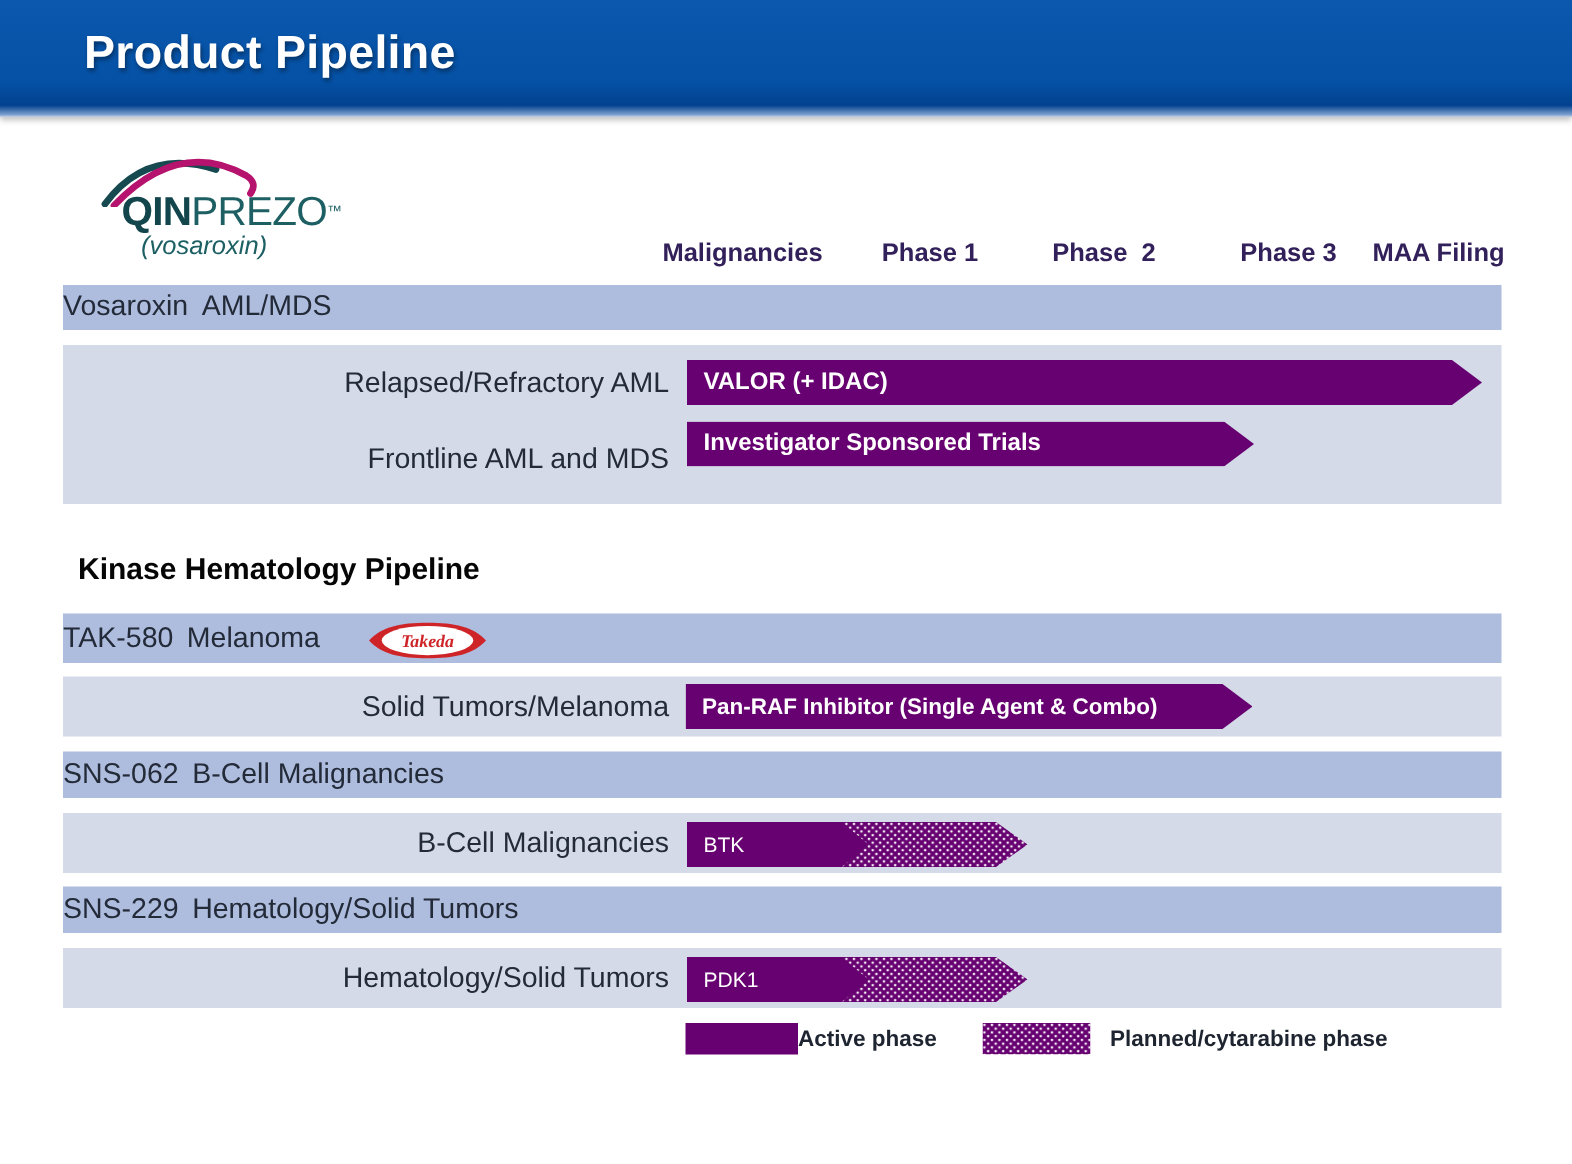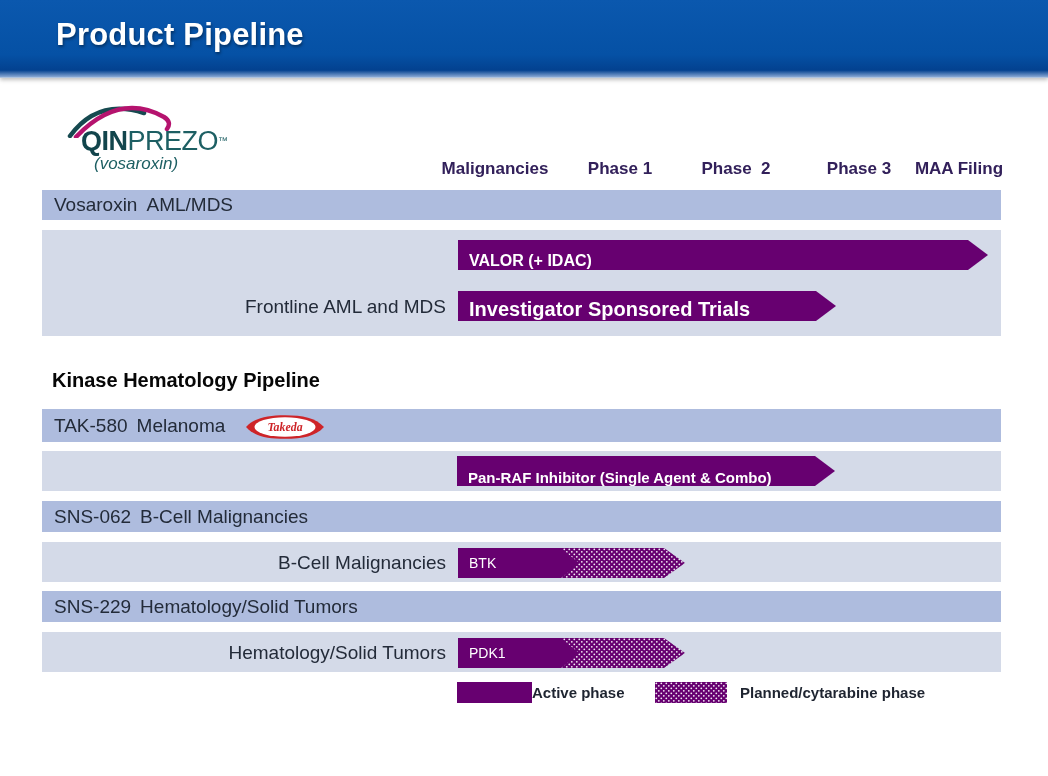--- a/index.html
+++ b/index.html
@@ -21,30 +21,30 @@
   .logo-text .r{font-size:27px;font-weight:400;color:#1d5f63;letter-spacing:-.5px;}
   .logo-text sup{font-size:10px;color:#1d5f63;}
   .logo-sub{position:absolute;left:36px;top:58px;font-size:17px;color:#1d5f63;font-style:italic;}
 
   
   .colhead{position:absolute;top:159px;transform:translateX(-50%);font-size:17px;font-weight:700;
            color:#32205a;white-space:pre;}
 
   
   .bar{position:absolute;left:42px;width:959px;background:#aebcde;color:#232b39;
-       font-size:19px;display:flex;align-items:center;padding-left:12px;box-sizing:border-box;}
+       font-size:19px;display:flex;align-items:center;box-sizing:border-box;}
   .bar .code{margin-right:9px;}
   .panel{position:absolute;left:42px;width:959px;background:#d4dae8;}
   .row-label{position:absolute;left:42px;width:404px;text-align:right;font-size:19px;color:#232b39;}
 
   .heading2{position:absolute;left:52px;top:369px;font-size:20px;font-weight:700;color:#060606;}
 
   
   .arrow{position:absolute;height:30px;background:#670070;color:#ffffff;font-weight:700;
-         display:flex;align-items:flex-end;padding-left:11px;box-sizing:border-box;
+         display:flex;align-items:center;padding-left:11px;box-sizing:border-box;
          clip-path:polygon(0 0,calc(100% - 20px) 0,100% 50%,calc(100% - 20px) 100%,0 100%);}
   .combo-arrow{position:absolute;}
   .combo-arrow text{fill:#ffffff;font-family:"Liberation Sans",sans-serif;font-size:14px;}
 
   
   .legend-swatch-solid{position:absolute;left:457px;top:682px;width:75px;height:21px;background:#670070;}
   .legend-swatch-dotted{position:absolute;left:655px;top:682px;}
   .legend-label{position:absolute;top:684px;font-size:15px;font-weight:700;color:#1e2430;}
 
   
@@ -79,41 +79,43 @@
   <span class="colhead" style="left:736px">Phase  2</span>
   <span class="colhead" style="left:859px">Phase 3</span>
   <span class="colhead" style="left:959px">MAA Filing</span>
 
   <div class="bar" style="top:190px;height:30px">
     <span class="code">Vosaroxin</span>
     <span>AML/MDS</span>
   </div>
 
   <div class="panel" style="top:230px;height:106px"></div>
+  <div class="row-label" style="top:245px">Relapsed/Refractory AML</div>
   <div class="arrow" style="left:458px;top:240px;width:530px;font-size:16px">
     <span>VALOR (+ IDAC)</span>
   </div>
   <div class="row-label" style="top:296px">Frontline AML and MDS</div>
-  <div class="arrow" style="left:458px;top:291px;width:378px;font-size:20px">
+  <div class="arrow" style="left:458px;top:281px;width:378px;font-size:16px">
     <span>Investigator Sponsored Trials</span>
   </div>
 
   <div class="heading2">Kinase Hematology Pipeline</div>
 
   <div class="bar" style="top:409px;height:33px">
     <span class="code">TAK-580</span>
     <span>Melanoma</span>
   </div>
   <svg class="takeda" width="78" height="30" viewBox="0 0 92 30">
     <path d="M0,15 C10,4 25,1 46,1 C67,1 82,4 92,15 C82,26 67,29 46,29 C25,29 10,26 0,15 Z" fill="#ce2428"></path>
     <ellipse cx="46" cy="15" rx="36" ry="11.5" fill="#ffffff"></ellipse>
     <text x="46" y="20" text-anchor="middle">Takeda</text>
   </svg>
 
   <div class="panel" style="top:451px;height:40px"></div>
+  <div class="row-label" style="top:461px">Solid Tumors/Melanoma</div>
   <div class="arrow" style="left:457px;top:456px;width:378px;font-size:15px">
     <span>Pan-RAF Inhibitor (Single Agent &amp; Combo)</span>
   </div>
 
   <div class="bar" style="top:501px;height:31px">
     <span class="code">SNS-062</span>
     <span>B-Cell Malignancies</span>
   </div>
   <div class="panel" style="top:542px;height:40px"></div>
   <div class="row-label" style="top:552px">B-Cell Malignancies</div>

